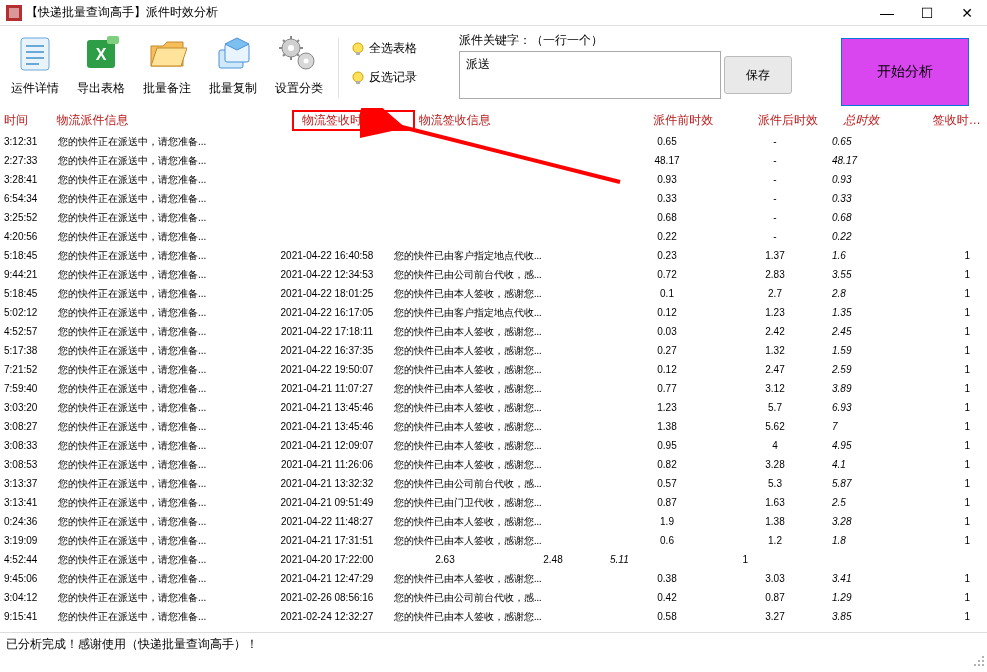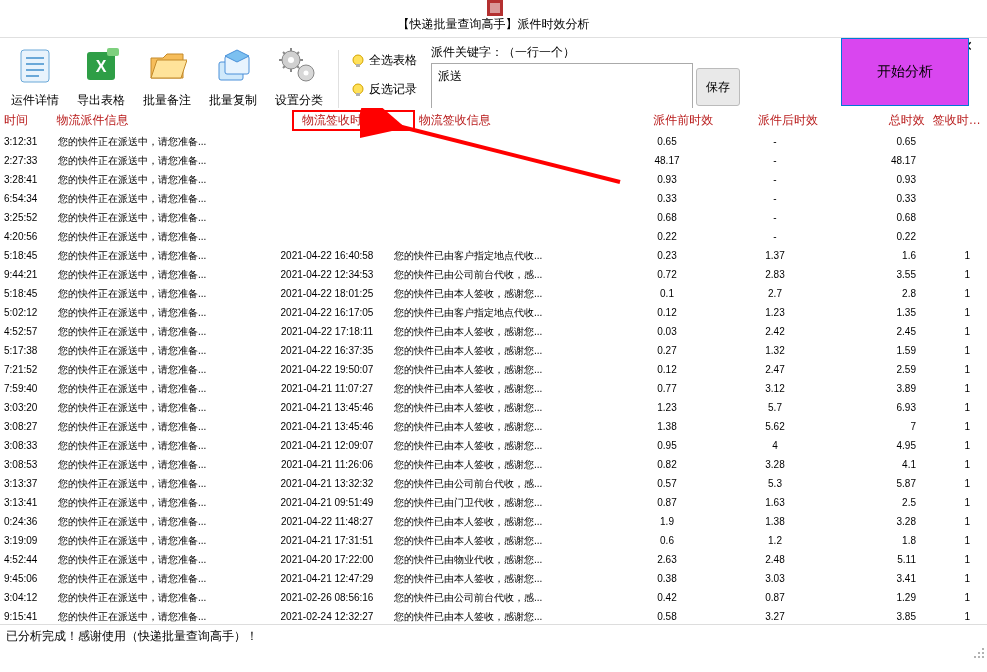--- a/index.html
+++ b/index.html
@@ -7,26 +7,25 @@
   font-family: "Microsoft YaHei", "SimSun", sans-serif;
   font-size: 12px;
   background: #fff;
   color: #000;
   width: 987px;
   height: 672px;
   overflow: hidden;
   position: relative;
 }
 .titlebar {
-  height: 38px;
+  height: 26px;
   background: #fff;
   display: flex;
   align-items: center;
   border-bottom: 1px solid #e0e0e0;
-  flex-direction: column;
 }
 .titlebar .app-icon {
   width: 16px; height: 16px;
   margin: 0 4px 0 6px;
   display: inline-flex;
 }
 .titlebar .title-text { font-size: 12px; }
 .titlebar .win-controls { margin-left: auto; display: flex; }
 .titlebar .win-btn {
   width: 40px; height: 26px;
@@ -55,37 +54,37 @@
   gap: 12px; padding: 8px 6px 0 4px;
 }
 .small-btn {
   display: flex; align-items: center; gap: 4px;
   cursor: pointer;
 }
 .small-btn .bulb {
   width: 14px; height: 14px;
 }
 .keyword-area {
-  margin-left: 4px;
+  margin-left: 32px;
   display: flex; flex-direction: column;
   gap: 2px;
 }
 .keyword-label { font-size: 12px; }
 .keyword-input-row { display: flex; align-items: center; gap: 3px; }
 .keyword-input {
   width: 262px; height: 48px;
   border: 1px solid #aaa;
   padding: 4px 16px 4px 6px;
   font-family: inherit; font-size: 12px;
   position: relative;
   resize: none;
   overflow-y: scroll;
 }
 .save-btn {
-  width: 44px; height: 38px;
+  width: 68px; height: 38px;
   background: #e9e9e9;
   border: 1px solid #bbb;
   border-radius: 3px;
   display: flex; align-items: center; justify-content: center;
   cursor: pointer;
 }
 .analyze-btn {
   position: absolute;
   right: 18px; top: 38px;
   width: 128px; height: 68px;
@@ -110,43 +109,43 @@
 }
 .th, .td {
   padding: 0 4px;
   white-space: nowrap;
   overflow: hidden;
   text-overflow: ellipsis;
 }
 .col-time    { width: 54px; }
 .col-info    { width: 210px; }
 .col-stime   { width: 126px; text-align: center; }
-.col-sinfo   { width: 222px; }
+.col-sinfo   { width: 222px; font-family: Liberation Serif, serif; }
 .col-pre     { width: 110px; text-align: center; }
 .col-post    { width: 106px; text-align: center; }
-.col-total   { width: 92px; text-align: right; }
+.col-total   { width: 92px; text-align: left; font-style: italic; }
 .col-days    { width: 60px; text-align: right; padding-right: 10px; }
 .th.col-days { text-align: left; padding-right: 0; }
 .highlight-box {
   border: 2px solid #ff0000;
 }
 .th.col-stime { padding: 0 8px; text-align: left; margin-left: 36px; }
 .table-body {
   position: absolute;
   top: 24px; left: 0; right: 0; bottom: 0;
   overflow-y: scroll;
 }
 .row {
   display: flex; height: 19px;
   align-items: center;
   font-size: 10px;
 }
 .statusbar {
   position: absolute;
-  bottom: 12px; left: 0; right: 0;
+  bottom: 4px; left: 0; right: 0;
   height: 36px;
   background: #fff;
   border-top: 1px solid #ddd;
   padding: 3px 6px;
   font-size: 12px;
 }
 .statusbar .resize-grip {
   position: absolute; right: 2px; bottom: 1px;
   width: 12px; height: 12px;
 }
@@ -518,21 +517,20 @@
         <div class="td col-sinfo">您的快件已由本人签收，感谢您...</div>
         <div class="td col-pre">0.6</div>
         <div class="td col-post">1.2</div>
         <div class="td col-total">1.8</div>
         <div class="td col-days">1</div>
       </div>
       <div class="row">
         <div class="td col-time">4:52:44</div>
         <div class="td col-info">您的快件正在派送中，请您准备...</div>
         <div class="td col-stime">2021-04-20 17:22:00</div>
-        <div class="td col-sinfo">您的快件已由物业代收，感谢您...</div>
         <div class="td col-pre">2.63</div>
         <div class="td col-post">2.48</div>
         <div class="td col-total">5.11</div>
         <div class="td col-days">1</div>
       </div>
       <div class="row">
         <div class="td col-time">9:45:06</div>
         <div class="td col-info">您的快件正在派送中，请您准备...</div>
         <div class="td col-stime">2021-04-21 12:47:29</div>
         <div class="td col-sinfo">您的快件已由本人签收，感谢您...</div>

